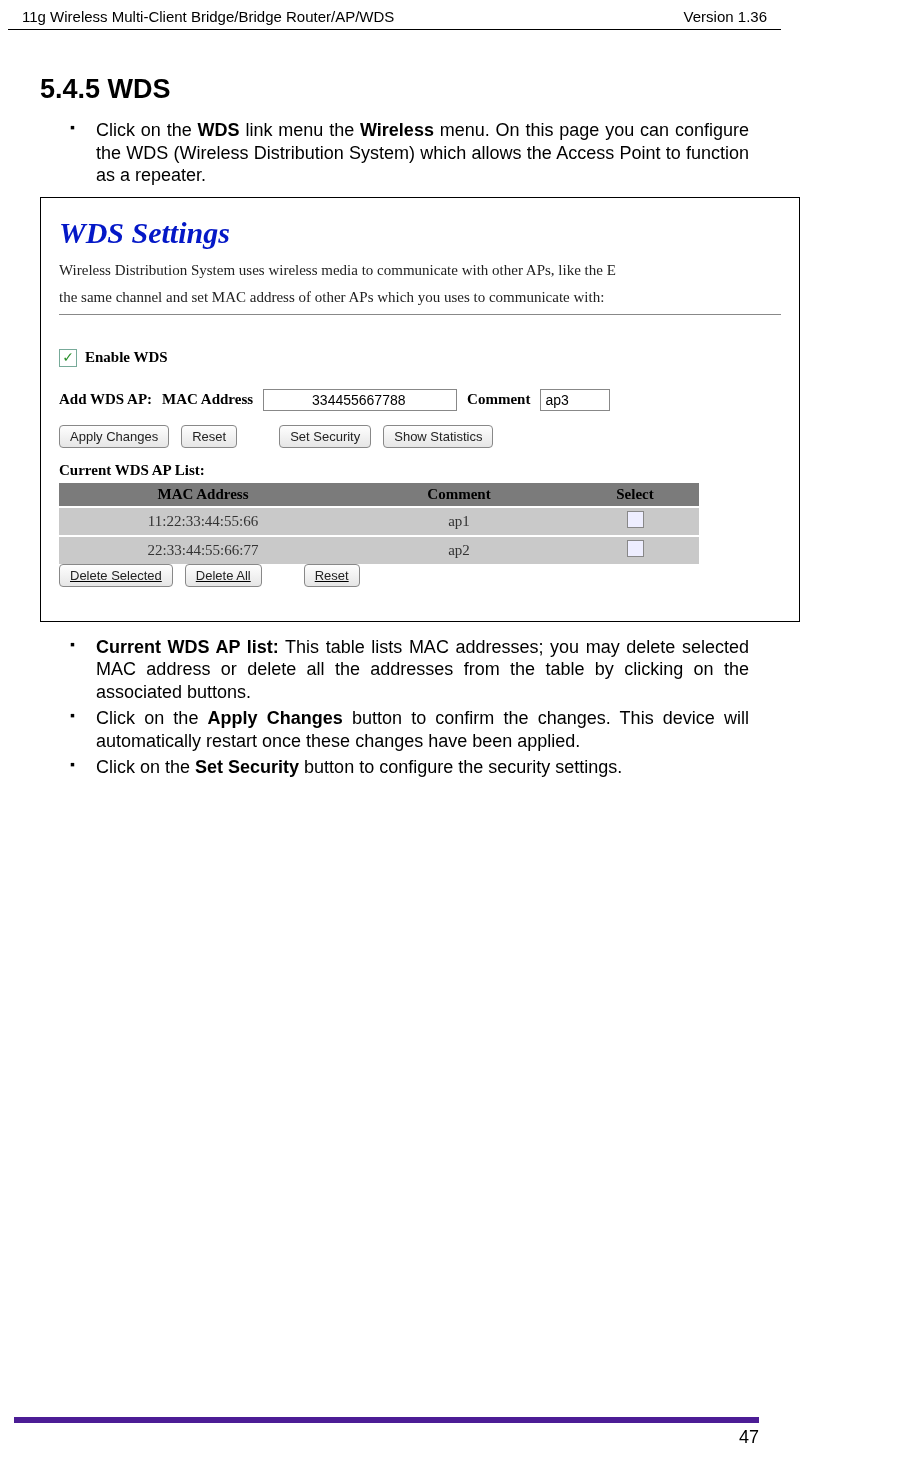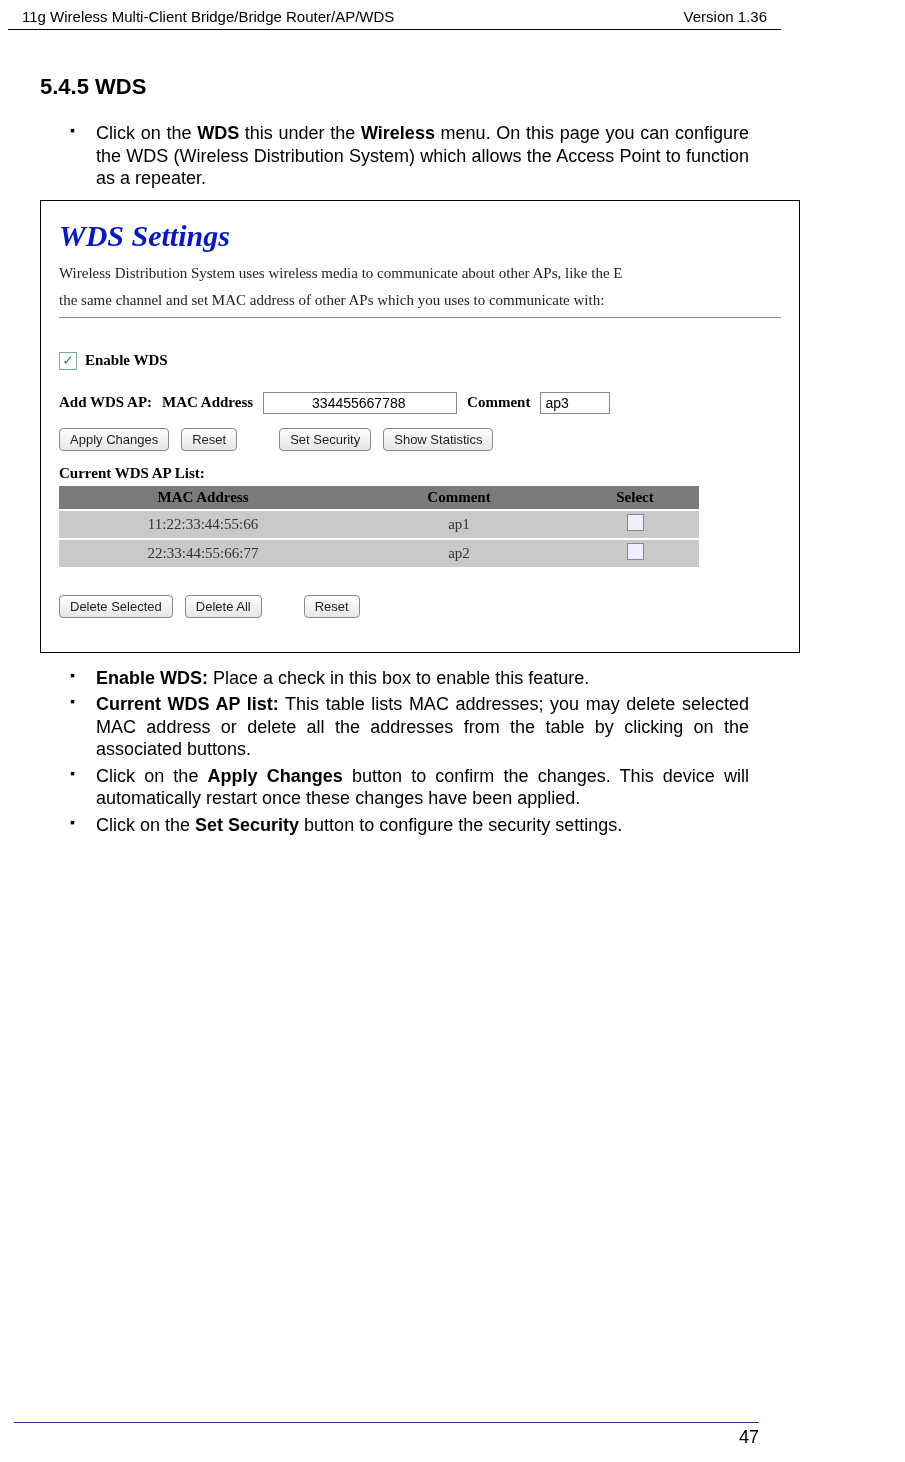--- a/index.html
+++ b/index.html
@@ -21,23 +21,23 @@
     justify-content: space-between;
     padding: 8px 14px 4px 14px;
     font-size: 15px;
     border-bottom: 1px solid #000;
     margin: 0 8px;
   }
   .content {
     padding: 30px 40px 20px 40px;
   }
   h2.section {
-    font-size: 22px;
-    font-weight: bold;
-    margin: 14px 0 22px 0;
+    font-size: 27px;
+    font-weight: bold;
+    margin: 14px 0 14px 0;
   }
   ul.bullets {
     list-style: none;
     padding: 0 0 0 30px;
     margin: 0 0 6px 0;
   }
   ul.bullets > li {
     position: relative;
     padding: 0 0 4px 26px;
     font-size: 18px;
@@ -161,47 +161,47 @@
     height: 15px;
     border: 1px solid #888;
     background: #eef;
     display: inline-block;
   }
   .footer {
     position: absolute;
     bottom: 14px;
     right: 30px;
     left: 14px;
-    border-top: 1px solid #4c1d95;
+    border-top: 6px solid #4c1d95;
     text-align: right;
     font-size: 18px;
     padding-top: 4px;
   }
 </style>
 </head>
 <body>
 
 <div class="page">
   <div class="header-row">
     <span>11g Wireless Multi-Client Bridge/Bridge Router/AP/WDS</span>
     <span>Version 1.36</span>
   </div>
 
   <div class="content">
     <h2 class="section">5.4.5  WDS</h2>
 
     <ul class="bullets">
       <li>
-        <span>Click on the </span><span class="bold">WDS</span><span> this under the </span><span class="bold">Wireless</span><span> menu. On this page you can configure the WDS (Wireless Distribution System) which allows the Access Point to function as a repeater.</span>
+        <span>Click on the </span><span class="bold">WDS</span><span> link menu the </span><span class="bold">Wireless</span><span> menu. On this page you can configure the WDS (Wireless Distribution System) which allows the Access Point to function as a repeater.</span>
       </li>
     </ul>
 
     <div class="shot-box">
       <div class="wds-title">WDS Settings</div>
-      <div class="desc">Wireless Distribution System uses wireless media to communicate about other APs, like the E</div>
+      <div class="desc">Wireless Distribution System uses wireless media to communicate with other APs, like the E</div>
       <div class="desc">the same channel and set MAC address of other APs which you uses to communicate with:</div>
       <hr class="thin">
 
       <div class="chk-row">
         <span class="chk">✓</span>
         <span class="lbl-bold">Enable WDS</span>
       </div>
 
       <div class="add-row">
         <span class="lbl-bold">Add WDS AP:</span>
@@ -234,33 +234,30 @@
           <td><span class="row-chk"></span></td>
         </tr>
         <tr>
           <td>22:33:44:55:66:77</td>
           <td>ap2</td>
           <td><span class="row-chk"></span></td>
         </tr>
       </tbody>
         </table>
 
-      <div class="btn-row" style="margin-top:28px;">
+      <div class="btn-row" style="margin-top:0;text-decoration:underline;">
         <span class="btn">Delete Selected</span>
         <span class="btn">Delete All</span>
         <span class="spacer"></span>
         <span class="btn">Reset</span>
       </div>
     </div>
 
     <ul class="bullets">
       <li>
-        <span class="bold">Enable WDS:</span><span> Place a check in this box to enable this feature.</span>
-      </li>
-      <li>
         <span class="bold">Current WDS AP list:</span><span> This table lists MAC addresses; you may delete selected MAC address or delete all the addresses from the table by clicking on the associated buttons.</span>
       </li>
       <li>
         <span>Click on the </span><span class="bold">Apply Changes</span><span> button to confirm the changes. This device will automatically restart once these changes have been applied.</span>
       </li>
       <li>
         <span>Click on the </span><span class="bold">Set Security</span><span> button to configure the security settings.</span>
       </li>
     </ul>
   </div>

